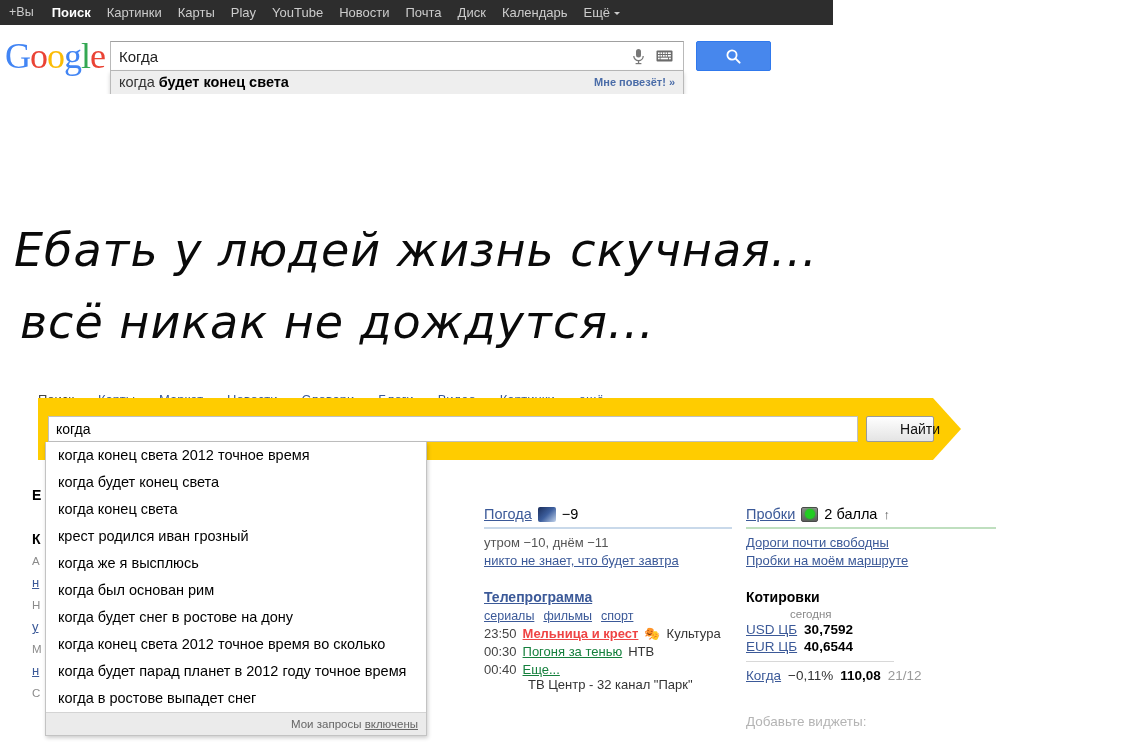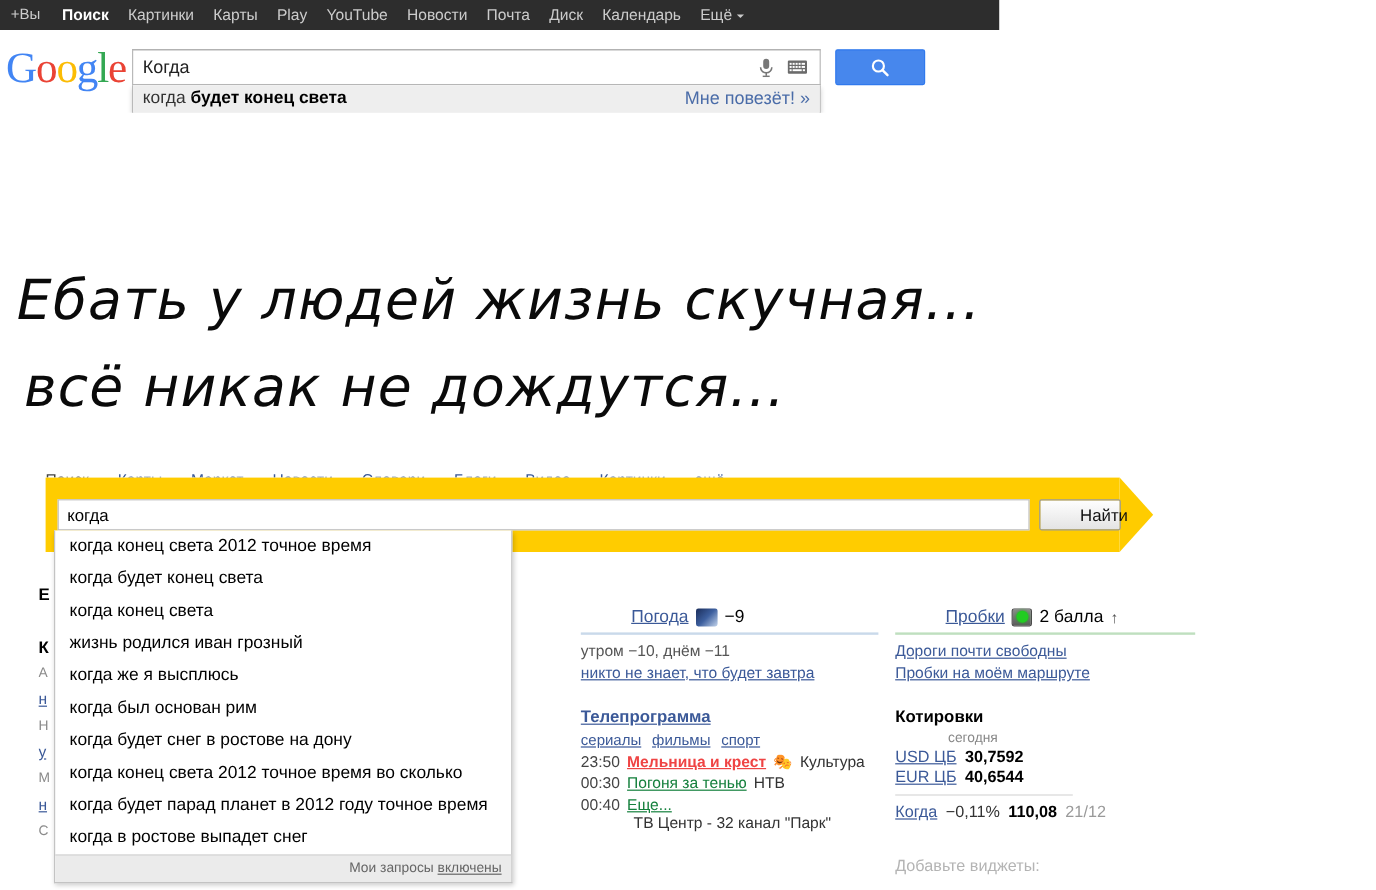--- a/index.html
+++ b/index.html
@@ -142,22 +142,23 @@
     align-items: center;
     cursor: pointer;
     white-space: nowrap;
   }
   .g-sug-row:first-child { background: #eeeeee; }
   .g-sug-prefix { color: #333; }
   .g-sug-bold { font-weight: bold; color: #000; margin-left: 4px; }
   .g-sug-lucky {
     margin-left: auto;
     color: #4a6ca8;
-    font-size: 15px;
+    font-size: 11px;
     text-decoration: none;
+    font-weight: bold;
   }
   #google-rightfill {
     position: absolute;
     left: 833px; top: 0;
     width: 314px; height: 94px;
     background: #ffffff;
   }
   #google-shade {
     position: absolute;
     left: 0; top: 94px;
@@ -330,21 +331,20 @@
     left: 746px; top: 122px;
     width: 250px;
   }
   .wrow { display: flex; align-items: center; gap: 6px; }
   .w-title {
     font-size: 14.5px;
     color: #3b5998;
     text-decoration: underline;
     font-weight: normal;
     white-space: nowrap;
-    margin-left: 42px;
   }
   .w-temp { font-size: 14.5px; color: #000; }
   .hr-blue {
     height: 2px;
     background: #c9d9ea;
     margin: 5px 0 6px 0;
   }
   .hr-green {
     height: 2px;
     background: #bfdfbf;
@@ -565,21 +565,21 @@
       <div class="lc-line grey">М</div>
       <div class="lc-line link">н</div>
       <div class="lc-line grey">С</div>
     </div>
 
   <div id="y-suggest">
     <div id="y-sug-list">
         <div class="y-sug-row">когда конец света 2012 точное время</div>
         <div class="y-sug-row">когда будет конец света</div>
         <div class="y-sug-row">когда конец света</div>
-        <div class="y-sug-row">жизнь родился иван грозный</div>
+        <div class="y-sug-row">крест родился иван грозный</div>
         <div class="y-sug-row">когда же я высплюсь</div>
         <div class="y-sug-row">когда был основан рим</div>
         <div class="y-sug-row">когда будет снег в ростове на дону</div>
         <div class="y-sug-row">когда конец света 2012 точное время во сколько</div>
         <div class="y-sug-row">когда будет парад планет в 2012 году точное время</div>
         <div class="y-sug-row">когда в ростове выпадет снег</div>
       </div>
     <div id="y-sug-footer">
       <span>Мои запросы </span><a href="#">включены</a>
     </div>

